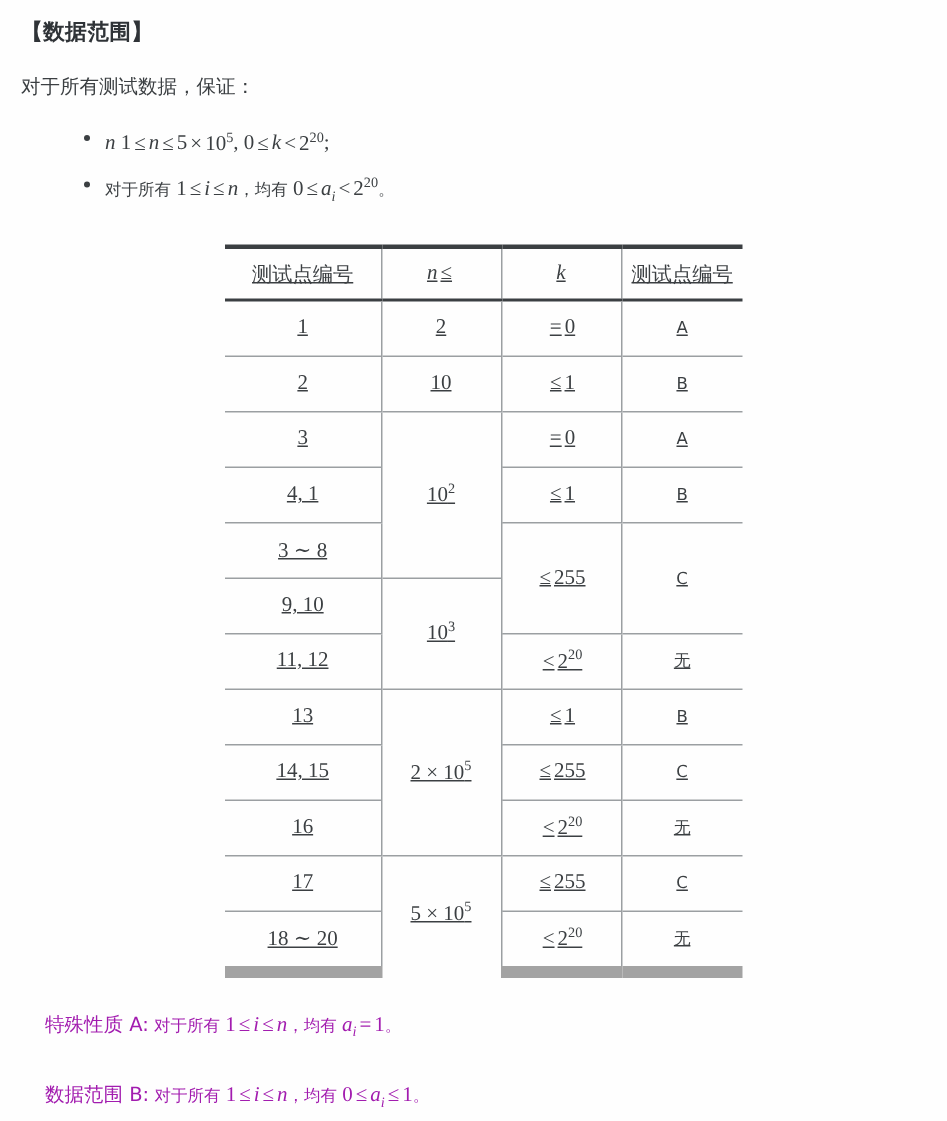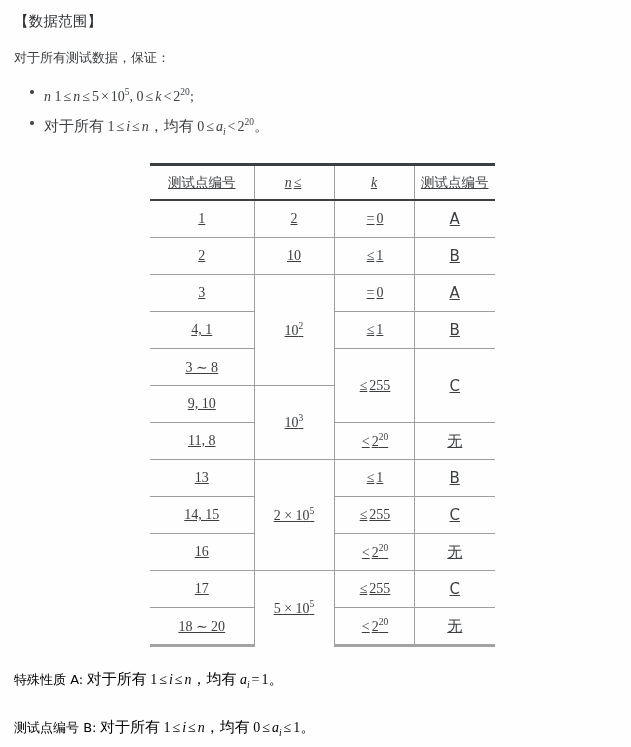--- a/index.html
+++ b/index.html
@@ -7,21 +7,21 @@
     width:631px; height:747px;
     background:#fefefe;
     font-family:"Liberation Serif","DejaVu Serif",serif;
     color:#3b3f42;
     overflow:hidden;
   }
   .page{ padding:6px 14px 0 14px; box-sizing:border-box; }
 
   .heading{
     font-family:"DejaVu Sans","Liberation Sans",sans-serif;
-    font-weight:normal;
+    font-weight:bold;
     font-size:14.5px;
     color:#2f3337;
     letter-spacing:.2px;
     margin:6px 0 0 0;
   }
   .intro{
     font-family:"DejaVu Sans","Liberation Sans",sans-serif;
     font-size:13px;
     color:#3b3f42;
     margin:18px 0 0 0;
@@ -31,36 +31,37 @@
     margin:14px 0 0 0;
     padding-left:30px;
     list-style:none;
   }
   ul.constraints li{
     position:relative;
     font-size:14px;
     line-height:22px;
     margin-bottom:4px;
     color:#3b3f42;
+    margin-left:26px;
   }
   ul.constraints li:before{
     content:"";
     position:absolute;
     left:-14px; top:9px;
     width:4px;height:4px;border-radius:50%;
     background:#3b3f42;
   }
 
   
   .m{ font-family:"Liberation Serif","DejaVu Serif",serif; font-style:italic; }
   .mn{ font-family:"Liberation Serif","DejaVu Serif",serif; font-style:normal; }
   .op{ font-family:"Liberation Serif","DejaVu Serif",serif; font-style:normal; padding:0 2px; }
   sup.e{ font-size:.68em; vertical-align:super; font-style:normal; }
   sub.e{ font-size:.68em; vertical-align:sub; font-style:italic; }
-  .cn{ font-family:"DejaVu Sans","Liberation Sans",sans-serif; font-size:15px; font-style:normal; }
+  .cn{ font-family:"DejaVu Sans","Liberation Sans",sans-serif; font-size:11px; font-style:normal; }
 
   
   .tbl-wrap{ margin-top:20px; display:flex; justify-content:center; }
   table.data{
     border-collapse:collapse;
     width:345px;
     margin-left:14px;
     font-size:14px;
     text-decoration:underline;
   }
@@ -75,37 +76,37 @@
   table.data thead th{
     border-top:3px solid #3b3f42;
     border-bottom:2px solid #3b3f42;
     height:33px;
   }
   table.data thead th .cn{ font-size:13.5px; }
   table.data tbody td{
     border-top:1px solid #9b9fa2;
   }
   table.data tbody tr:first-child td{ border-top:none; }
-  table.data tbody tr:last-child td{ border-bottom:3px solid #a3a3a3;text-align:center; }
+  table.data tbody tr:last-child td{ border-bottom:8px solid #a3a3a3;text-align:center; }
 
   
   table.data th.v, table.data td.v{ border-right:1px solid #9b9fa2; }
 
   .col1{ width:104px; }
   .col2{ width:80px; }
   .col3{ width:80px; }
   .col4{ width:81px; }
 
   
   .notes{ margin-top:22px; }
   .notes p{
-    margin:0 0 22px 0;
+    margin:0 0 22px 16px;
     font-size:14px;
     line-height:20px;
-    color:#000000;
+    color:#a21caf;
   }
   .notes .lbl{
     font-family:"DejaVu Sans","Liberation Sans",sans-serif;
     font-size:13px;
   }
 </style>
 </head>
 <body>
 
 <div class="page">
@@ -174,21 +175,21 @@
           <td class="v" rowspan="2"><span class="op">≤</span><span class="mn">255</span></td>
           <td rowspan="2"><span class="cn">C</span></td>
         </tr>
 
         <tr>
           <td class="v"><span class="mn">9, 10</span></td>
           <td class="v" rowspan="2"><span class="mn">10<sup class="e">3</sup></span></td>
         </tr>
 
         <tr>
-          <td class="v"><span class="mn">11, 8</span></td>
+          <td class="v"><span class="mn">11, 12</span></td>
           <td class="v"><span class="op">&lt;</span><span class="mn">2<sup class="e">20</sup></span></td>
           <td><span class="cn">无</span></td>
         </tr>
 
         <tr>
           <td class="v"><span class="mn">13</span></td>
           <td class="v" rowspan="3"><span class="mn">2 × 10<sup class="e">5</sup></span></td>
           <td class="v"><span class="op">≤</span><span class="mn">1</span></td>
           <td><span class="cn">B</span></td>
         </tr>
@@ -224,21 +225,21 @@
 
   <div class="notes">
     <p>
       <span class="lbl">特殊性质 A:</span>
       <span><span class="cn">对于所有</span>
         <span class="mn">1</span><span class="op">≤</span><span class="m">i</span><span class="op">≤</span><span class="m">n</span><span class="cn">，均有</span>
         <span class="m">a<sub class="e">i</sub></span><span class="op">=</span><span class="mn">1</span><span class="cn">。</span>
       </span>
     </p>
     <p>
-      <span class="lbl">测试点编号 B:</span>
+      <span class="lbl">数据范围 B:</span>
       <span><span class="cn">对于所有</span>
         <span class="mn">1</span><span class="op">≤</span><span class="m">i</span><span class="op">≤</span><span class="m">n</span><span class="cn">，均有</span>
         <span class="mn">0</span><span class="op">≤</span><span class="m">a<sub class="e">i</sub></span><span class="op">≤</span><span class="mn">1</span><span class="cn">。</span>
       </span>
     </p>
 
   </div>
 
 </div>
 

